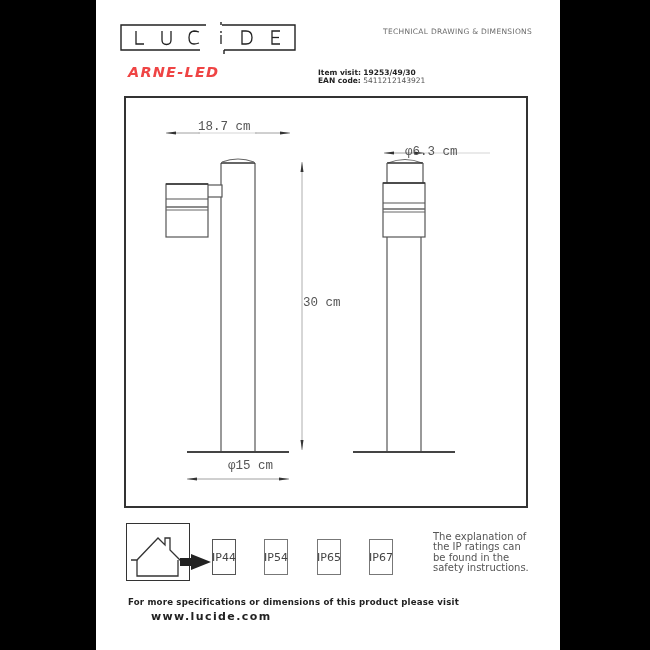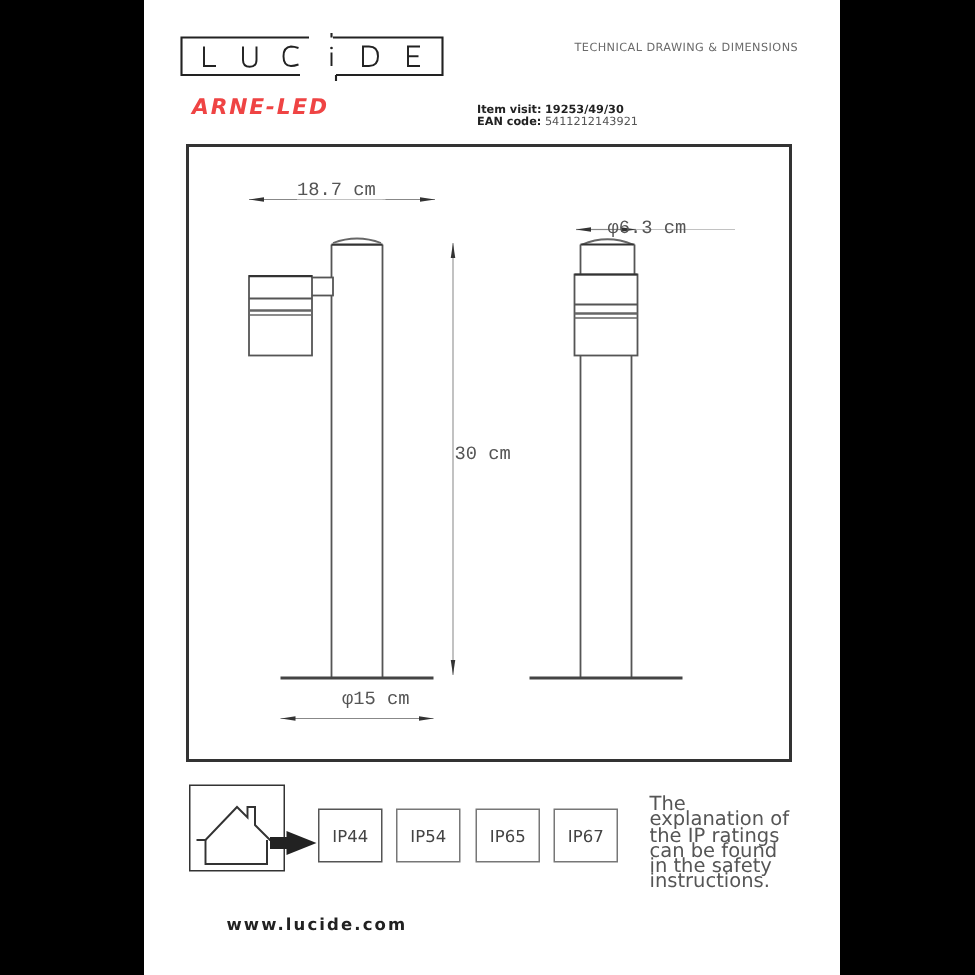--- a/index.html
+++ b/index.html
@@ -9,22 +9,22 @@
   .logo-svg { position:absolute; left:24px; top:22px; }
   .doc-type { position:absolute; left:287px; top:27px; font-size:7.5px; color:#6a6a6a; letter-spacing:0.3px; white-space:nowrap; }
   .title { position:absolute; left:32px; top:64px; font-size:14.5px; font-weight:bold; color:#ef4444; letter-spacing:1.2px;font-style:italic; }
   .item-line { position:absolute; left:222px; font-size:7.5px; color:#222; white-space:nowrap; }
   .item-line b { font-weight:bold; }
   .item-line .v { color:#555; font-weight:normal; }
   .frame { position:absolute; left:28px; top:96px; width:404px; height:412px; border:2px solid #333; box-sizing:border-box; }
   .drawing { position:absolute; left:0; top:0; }
   .dim-text { position:absolute; font-size:12.5px; color:#555; white-space:nowrap;font-family:Liberation Mono, monospace; }
   .house-box { position:absolute; left:30px; top:523px; width:64px; height:58px; border:1.5px solid #333; box-sizing:border-box; }
-  .ip-box { position:absolute; top:539px; width:43px; height:36px; border:1.2px solid #777; box-sizing:border-box; display:flex; align-items:center; justify-content:center; font-size:11px; color:#444; }
-  .ip-note { position:absolute; left:337px; top:532px; width:100px; font-size:13px; color:#555; line-height:10.3px; }
+  .ip-box { position:absolute; top:539px; width:24px; height:36px; border:1.2px solid #777; box-sizing:border-box; display:flex; align-items:center; justify-content:center; font-size:11px; color:#444; }
+  .ip-note { position:absolute; left:337px; top:532px; width:100px; font-size:10px; color:#555; line-height:10.3px; }
   .footer-1 { position:absolute; left:32px; top:597px; font-size:8.6px; font-weight:bold; color:#222; white-space:nowrap; letter-spacing:0.2px; }
   .footer-2 { position:absolute; left:32px; top:610px; font-size:11px; font-weight:bold; color:#222; letter-spacing:1.4px;margin-left:23px; }
 </style>
 </head>
 <body>
 
 <div class="page">
 
   <svg class="logo-svg" width="176" height="32" viewBox="0 0 176 32">
 
@@ -139,14 +139,15 @@
     <polygon points="11,1 31,9 11,17" fill="#222"></polygon>
   </svg>
 
   <div class="ip-box" style="left:116px; border-color:#555;">IP44</div>
   <div class="ip-box" style="left:168px;">IP54</div>
   <div class="ip-box" style="left:221px;">IP65</div>
   <div class="ip-box" style="left:273px;">IP67</div>
 
   <div class="ip-note">The explanation of the IP ratings can be found in the safety instructions.</div>
 
+  <div class="footer-1">For more specifications or dimensions of this product please visit</div>
   <div class="footer-2">www.lucide.com</div>
 </div>
 
 </body></html>

